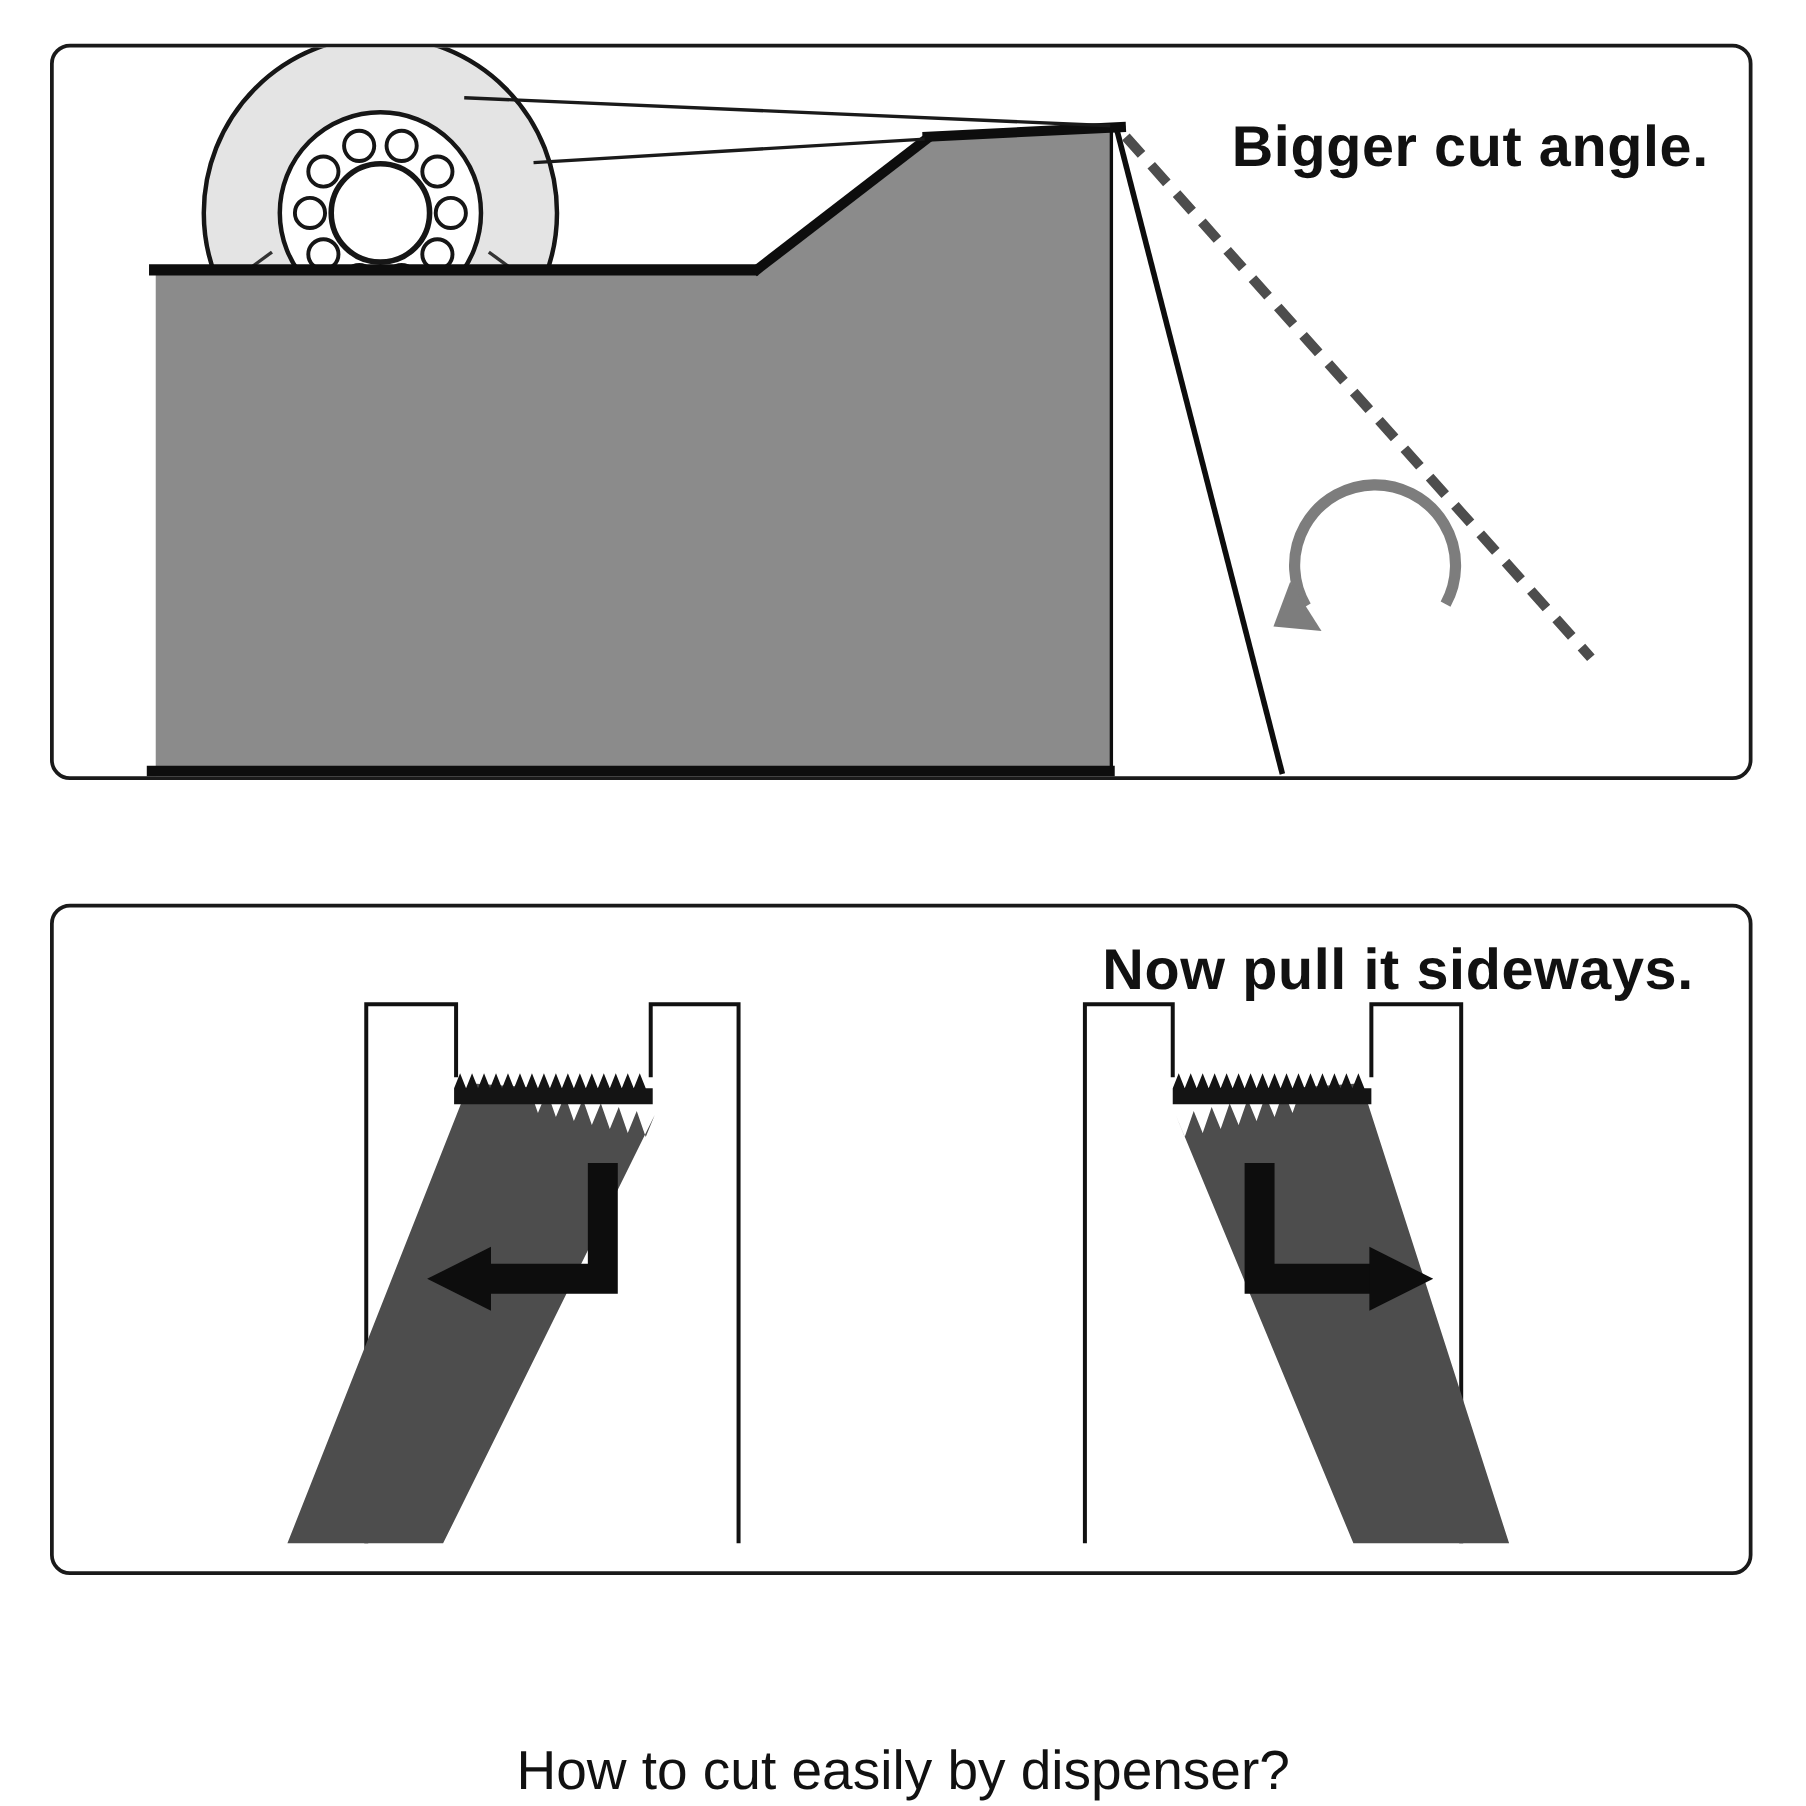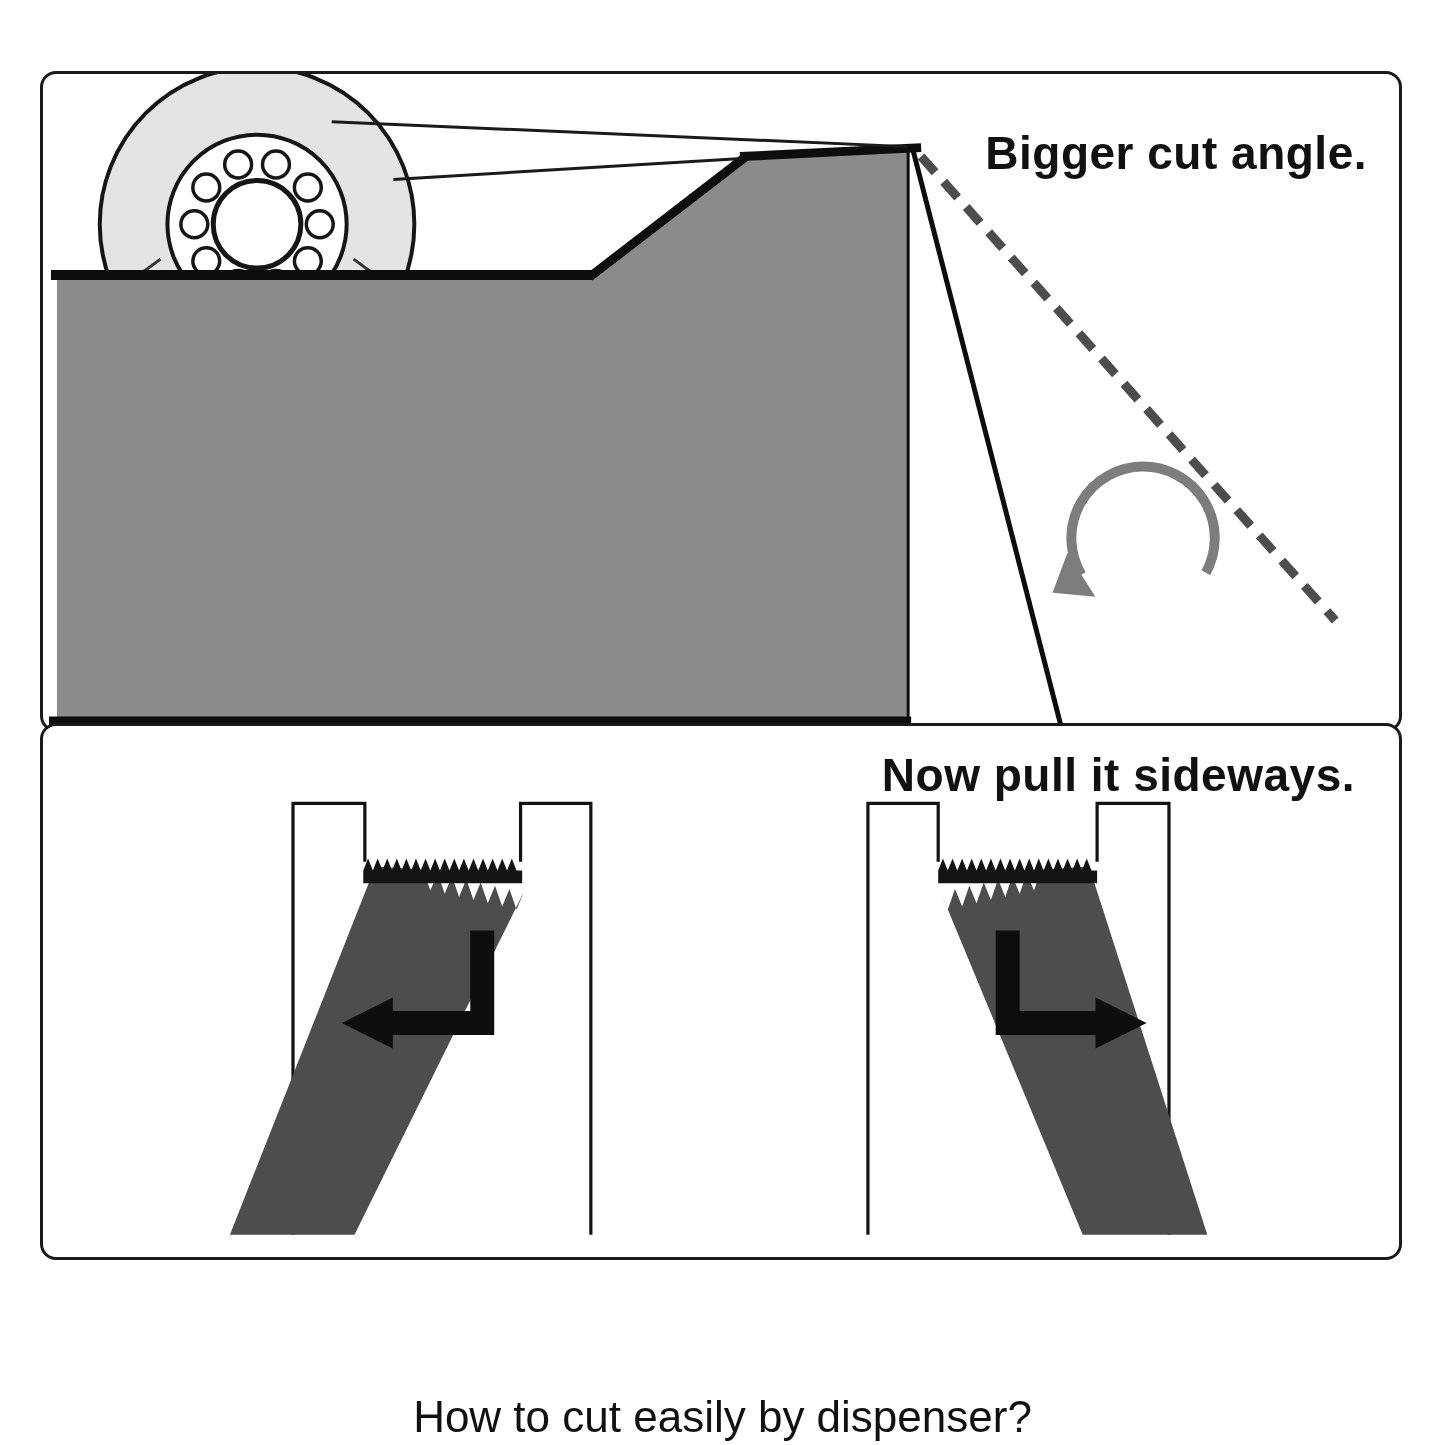--- a/index.html
+++ b/index.html
@@ -13,21 +13,21 @@
   }
   .panel {
     position: absolute;
     left: 40px;
     width: 1362px;
     border: 3px solid #1a1a1a;
     border-radius: 16px;
     background: #ffffff;
     box-sizing: border-box;
   }
-  .panel-top    { top: 35px;  height: 661px; margin-top: 36px; }
+  .panel-top    { top: 35px;  height: 589px; }
   .panel-bottom { top: 723px; height: 537px; }
   .panel svg { position: absolute; left: 0; top: 0; width: 100%; height: 100%; }
   .panel-label {
     position: absolute;
     font-size: 46px;
     font-weight: 700;
     color: #111111;
     letter-spacing: 0.5px;
     white-space: nowrap;
   }

